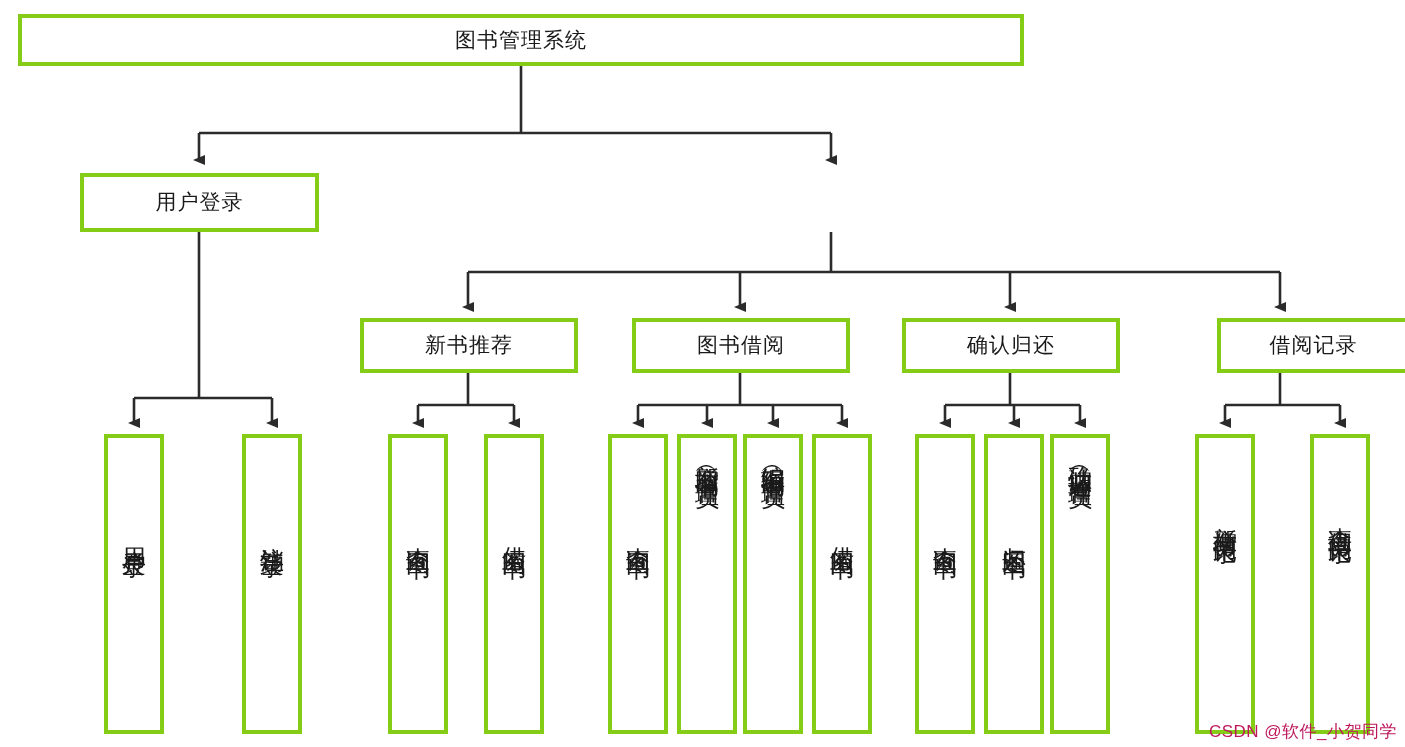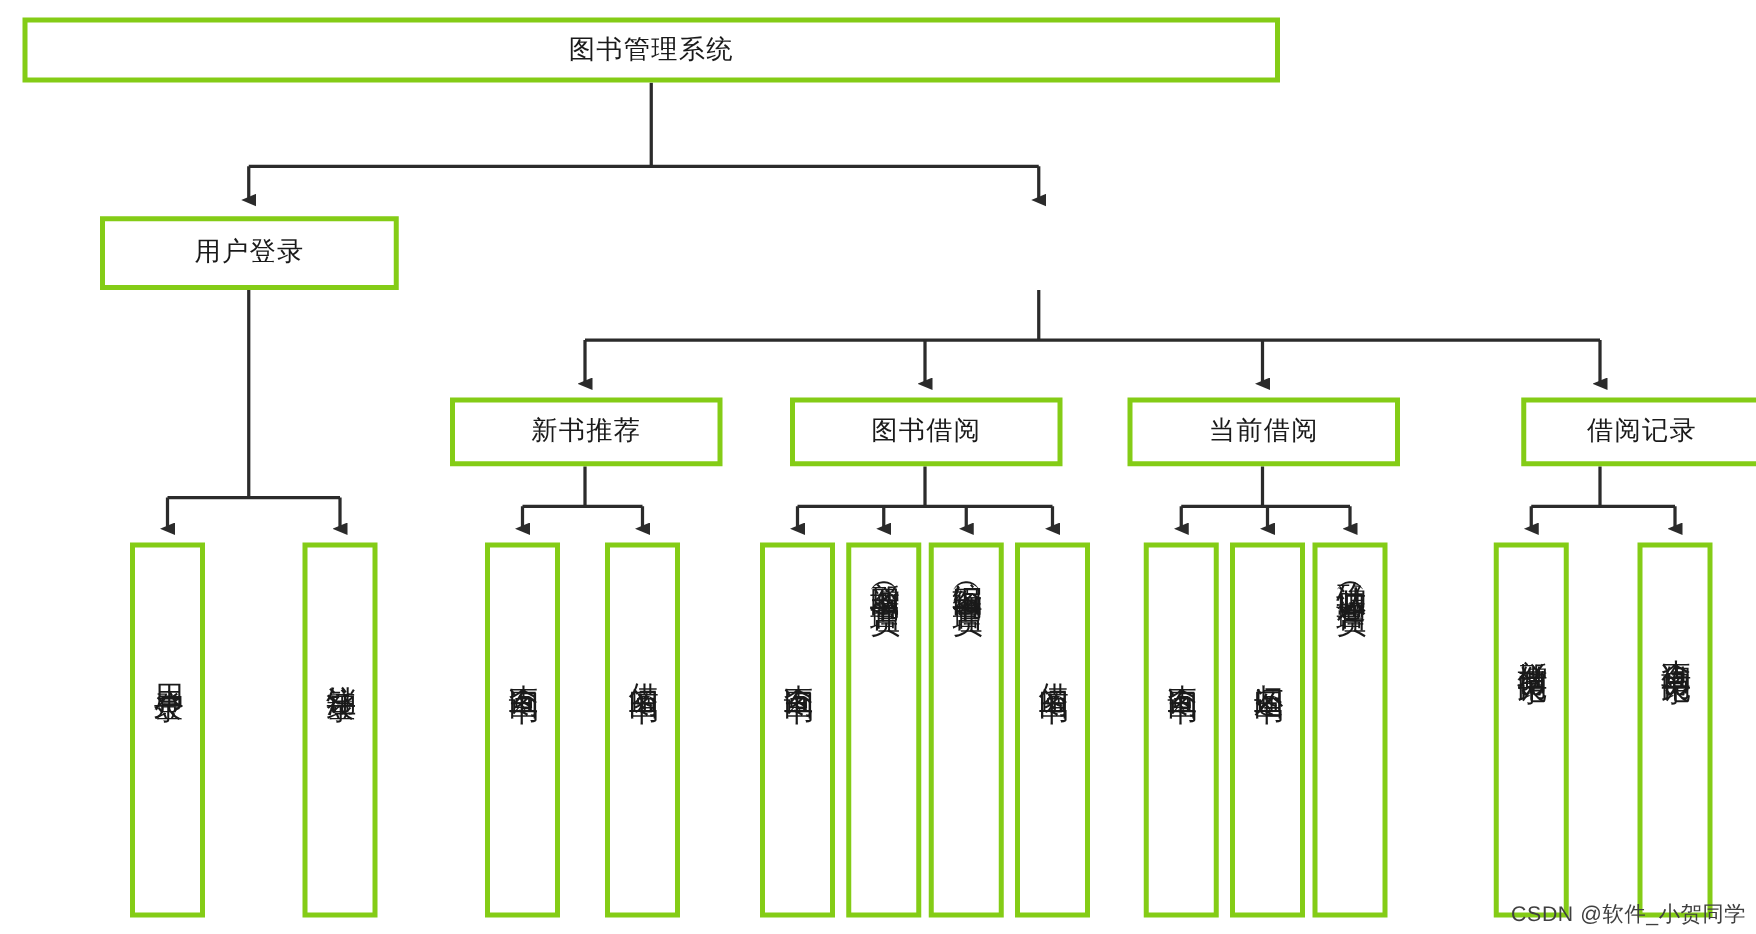--- a/index.html
+++ b/index.html
@@ -48,21 +48,21 @@
   .node.vert.mid2 .label{ margin-top:64px; }
   .node.vert.top .label{ margin-top:2px; }
 
   .node-root{ font-size:22px; }
 
   .watermark{
     position:absolute;
     right:8px;
     bottom:4px;
     font-size:17px;
-    color:#404040;
+    color:#be185d;
     white-space:nowrap;
     letter-spacing:0.5px;
   }
 </style>
 </head>
 <body>
 
 <div id="diagram-root">
 
   <svg class="edges" viewBox="0 0 1405 747">
@@ -123,21 +123,21 @@
     <span class="label">用户登录</span>
   </div>
 
   <div class="node horiz" style="left:360px;top:318px;width:218px;height:55px;">
     <span class="label">新书推荐</span>
   </div>
   <div class="node horiz" style="left:632px;top:318px;width:218px;height:55px;">
     <span class="label">图书借阅</span>
   </div>
   <div class="node horiz" style="left:902px;top:318px;width:218px;height:55px;">
-    <span class="label">当前借阅</span>
+    <span class="label">确认归还</span>
   </div>
   <div class="node horiz" style="left:1217px;top:318px;width:193px;height:55px;">
     <span class="label">借阅记录</span>
   </div>
 
   <div class="node vert mid" style="left:104px;top:434px;width:60px;height:300px;">
     <span class="label">用户登录</span>
   </div>
   <div class="node vert mid" style="left:242px;top:434px;width:60px;height:300px;">
     <span class="label">注销登录</span>

